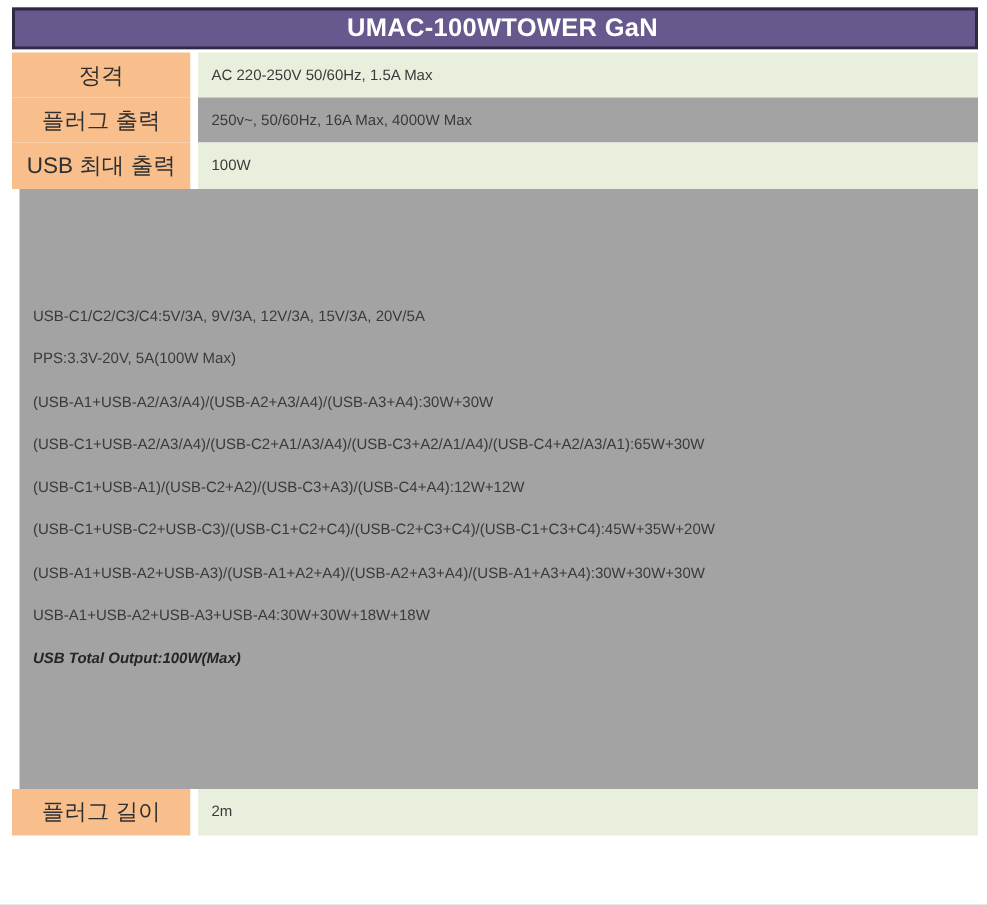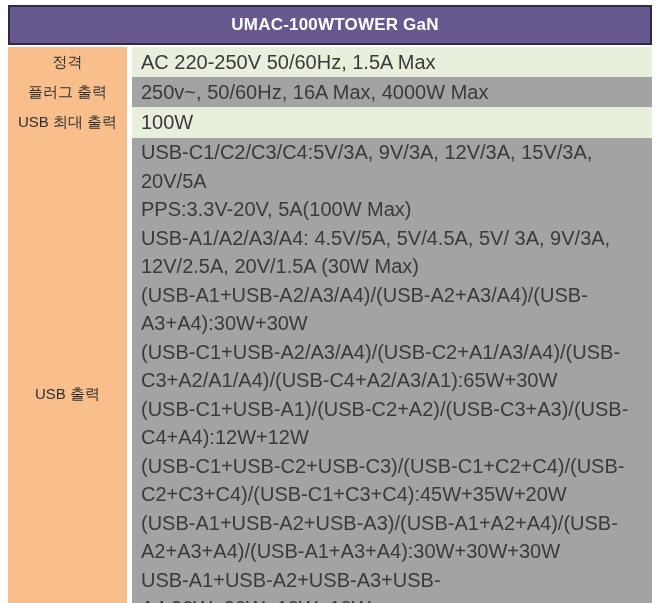--- a/index.html
+++ b/index.html
@@ -10,21 +10,21 @@
     height: 603px;
     font-family: "Liberation Sans", "DejaVu Sans", sans-serif;
   }
   .spec-table {
     margin: 5px 8px 0 8px;
     width: 644px;
     box-sizing: border-box;
   }
   .spec-header {
     box-sizing: border-box;
-    height: 40px;
+    height: 28px;
     background: #67598d;
     border: 2px solid #302944;
     color: #ffffff;
     font-size: 17px;
     font-weight: bold;
     display: flex;
     align-items: center;
     justify-content: center;
     letter-spacing: 0.2px;
     padding-left: 10px;
@@ -38,21 +38,21 @@
     color: #2f2f2f;
     font-size: 15px;
     display: flex;
     align-items: center;
     justify-content: center;
     text-align: center;
   }
   .col-divider { width: 5px; flex: 0 0 5px; background: #ffffff; }
   .value-cell {
     flex: 1 1 auto;
-    font-size: 20px;
+    font-size: 10px;
     color: #3a3a3a;
     padding-left: 9px;
     padding-right: 4px;
     display: flex;
     flex-direction: column;
     justify-content: center;
     overflow-wrap: break-word;
     min-width: 0;
   }
   .row-sm { height: 30px; }
@@ -93,26 +93,24 @@
 
   <div class="row row-sm2">
     <div class="label-cell">USB 최대 출력</div>
     <div class="col-divider"></div>
     <div class="value-cell bg-green">
         <div class="line">100W</div>
       </div>
   </div>
 
   <div class="row row-lg">
-    <div class="label-cell">USB 출력</div>
     <div class="col-divider"></div>
     <div class="value-cell bg-cream">
         <div class="line">USB-C1/C2/C3/C4:5V/3A, 9V/3A, 12V/3A, 15V/3A, 20V/5A</div>
         <div class="line">PPS:3.3V-20V, 5A(100W Max)</div>
-        <div class="line">USB-A1/A2/A3/A4: 4.5V/5A, 5V/4.5A, 5V/ 3A, 9V/3A, 12V/2.5A, 20V/1.5A (30W Max)</div>
         <div class="line">(USB-A1+USB-A2/A3/A4)/(USB-A2+A3/A4)/(USB-A3+A4):30W+30W</div>
         <div class="line">(USB-C1+USB-A2/A3/A4)/(USB-C2+A1/A3/A4)/(USB-C3+A2/A1/A4)/(USB-C4+A2/A3/A1):65W+30W</div>
         <div class="line">(USB-C1+USB-A1)/(USB-C2+A2)/(USB-C3+A3)/(USB-C4+A4):12W+12W</div>
         <div class="line">(USB-C1+USB-C2+USB-C3)/(USB-C1+C2+C4)/(USB-C2+C3+C4)/(USB-C1+C3+C4):45W+35W+20W</div>
         <div class="line">(USB-A1+USB-A2+USB-A3)/(USB-A1+A2+A4)/(USB-A2+A3+A4)/(USB-A1+A3+A4):30W+30W+30W</div>
         <div class="line">USB-A1+USB-A2+USB-A3+USB-A4:30W+30W+18W+18W</div>
         <div class="line bold">USB Total Output:100W(Max)</div>
       </div>
   </div>
 

